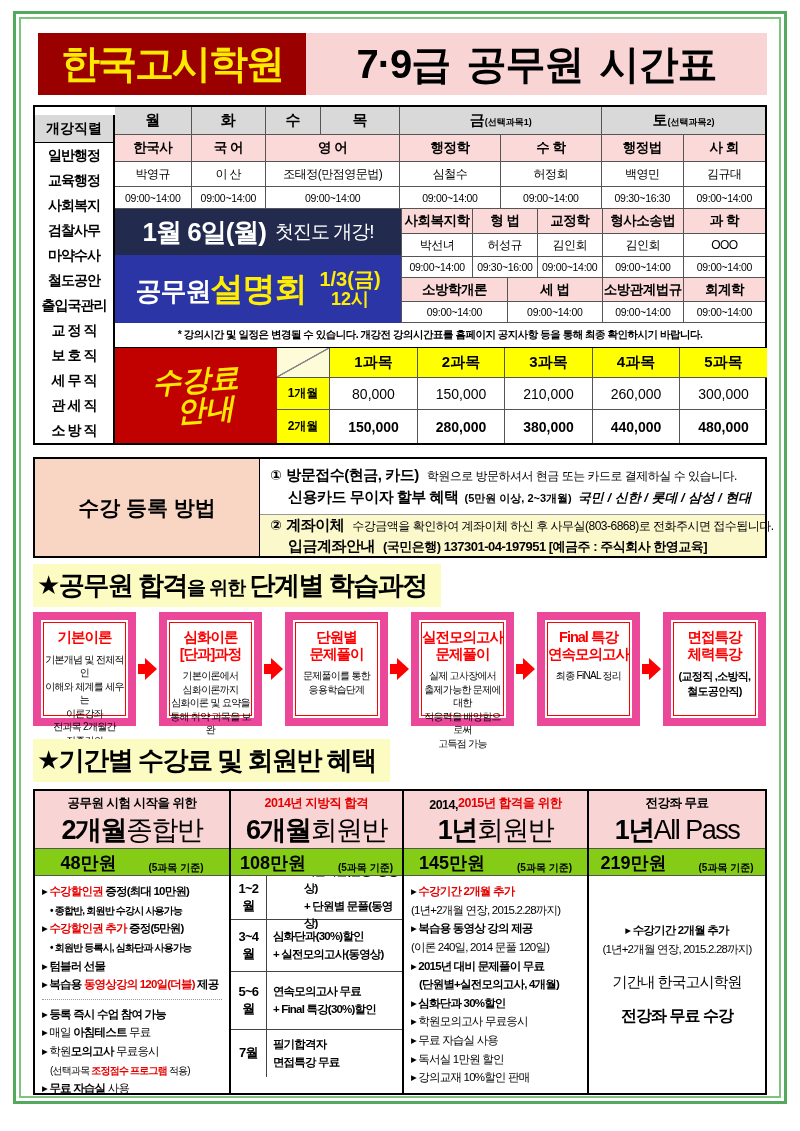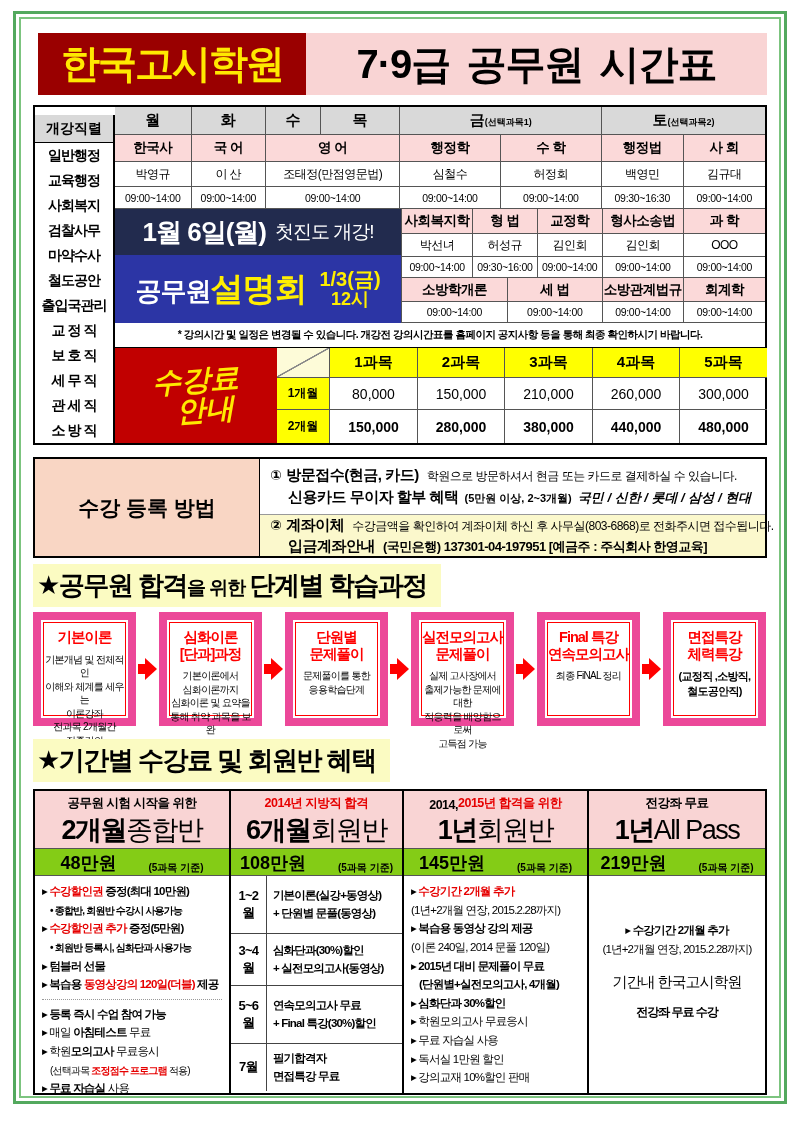--- a/index.html
+++ b/index.html
@@ -129,21 +129,21 @@
   .sm{font-size:10px;}
   .p-body-months{padding:0;display:flex;flex-direction:column;}
   .mrow{display:flex;border-bottom:1px solid #444;box-sizing:border-box;}
   .mcell{flex:0 0 36px;border-right:1px solid #444;display:flex;flex-direction:column;align-items:center;
          justify-content:center;font-weight:bold;font-size:13px;line-height:1.25;box-sizing:border-box;}
   .mdesc{flex:1;display:flex;flex-direction:column;justify-content:center;padding-left:6px;
          font-size:11.5px;font-weight:bold;line-height:1.5;letter-spacing:-0.8px;}
   .p-body-center{display:flex;flex-direction:column;align-items:center;text-align:center;padding-top:45px;}
   .p-footer{margin-top:12px;}
   .f1{font-size:15px;letter-spacing:-1px;}
-  .f2{font-size:12px;font-weight:bold;margin-top:8px;letter-spacing:-1px;}
+  .f2{font-size:16px;font-weight:bold;margin-top:8px;letter-spacing:-1px;}
 </style>
 </head>
 <body>
 
 <div class="page">
   <div class="frame f-outer"></div>
   <div class="frame f-inner"></div>
 
   <div class="brand">한국고시학원</div>
   <div class="main-title">7·9급 공무원 시간표</div>
@@ -459,21 +459,21 @@
         </div>
         <div class="p-main">
           <span class="b">6개월</span>
           <span> 회원반</span>
         </div>
         <div class="p-price">
           <span class="p-price-val">108만원</span>
           <span class="p-price-sub">(5과목 기준)</span>
         </div>
         <div class="p-body p-body-months">
-          <div class="mrow" style="height: 58px;">
+          <div class="mrow" style="height: 44px; gap: 31px;">
             <div class="mcell">
               <div>1~2</div>
               <div>월</div>
             </div>
             <div class="mdesc">
               <div>기본이론(실강+동영상)</div>
               <div>+ 단원별 문풀(동영상)</div>
             </div>
           </div>
           <div class="mrow" style="height: 52px;">

